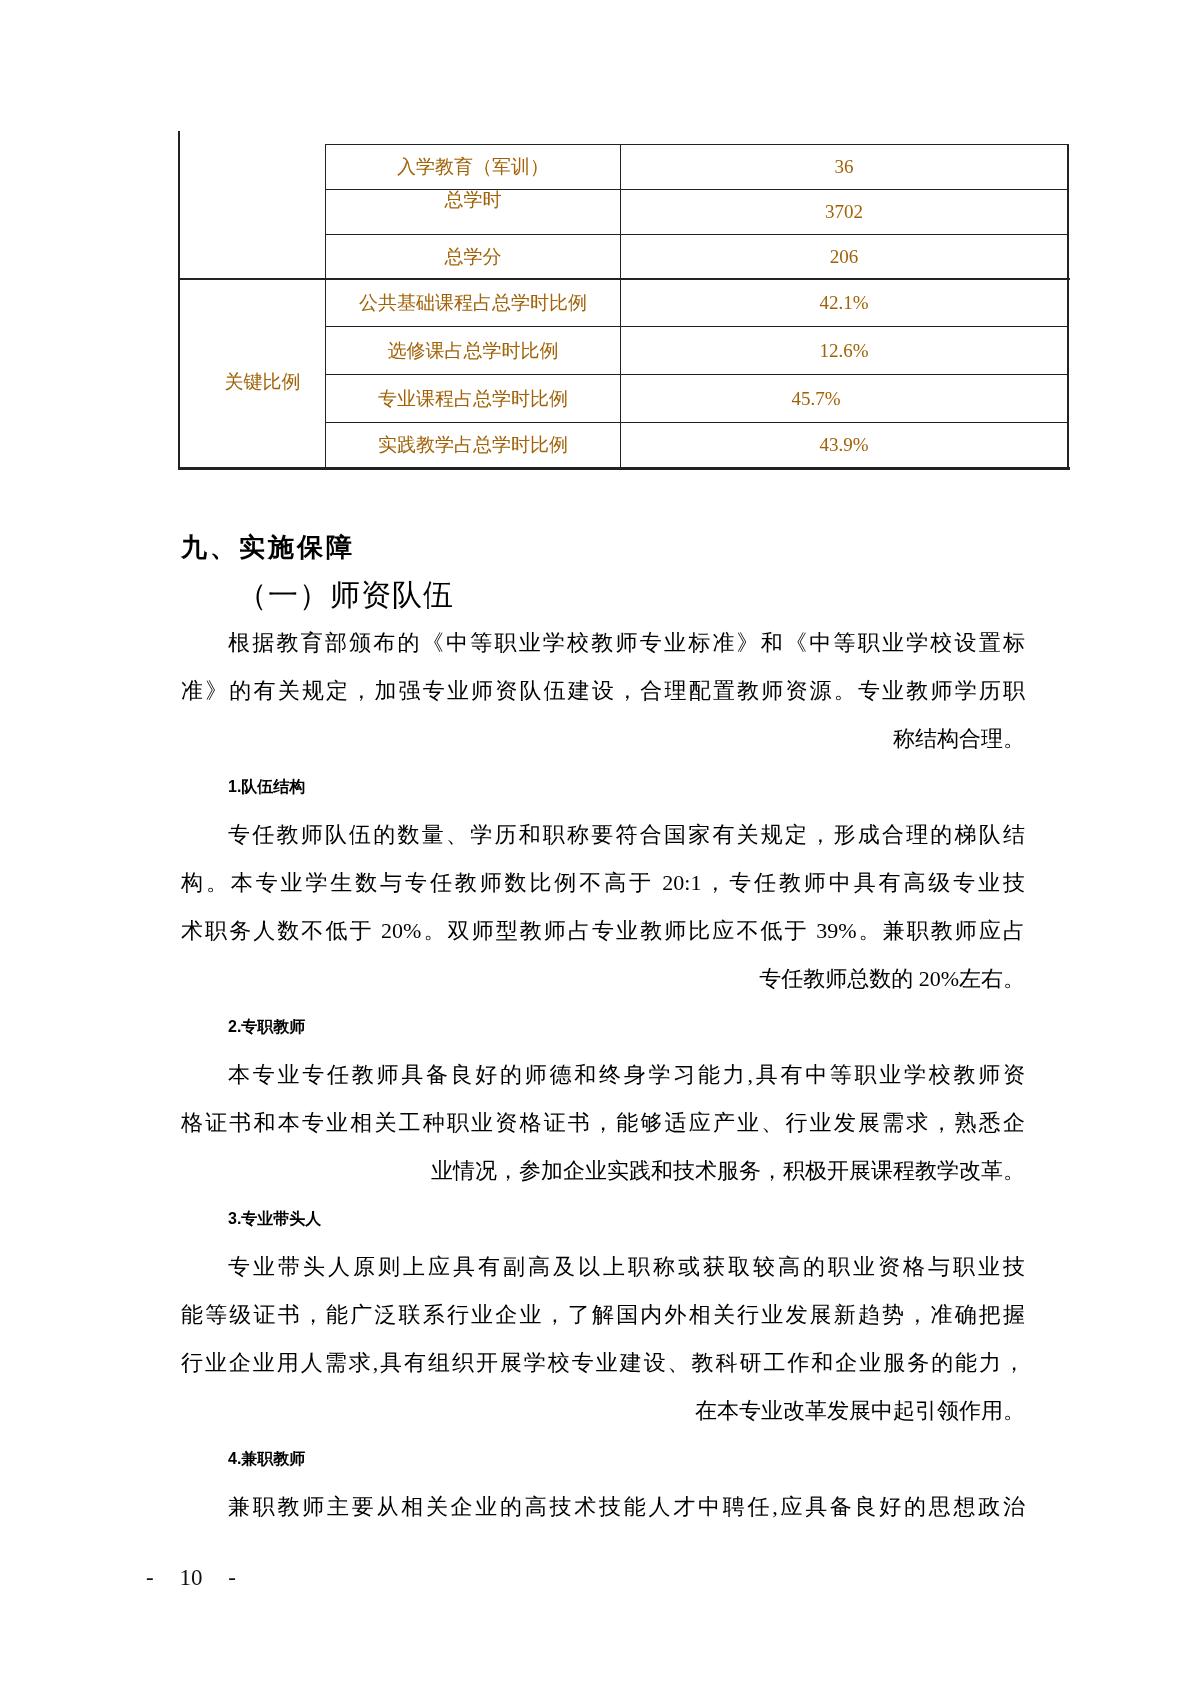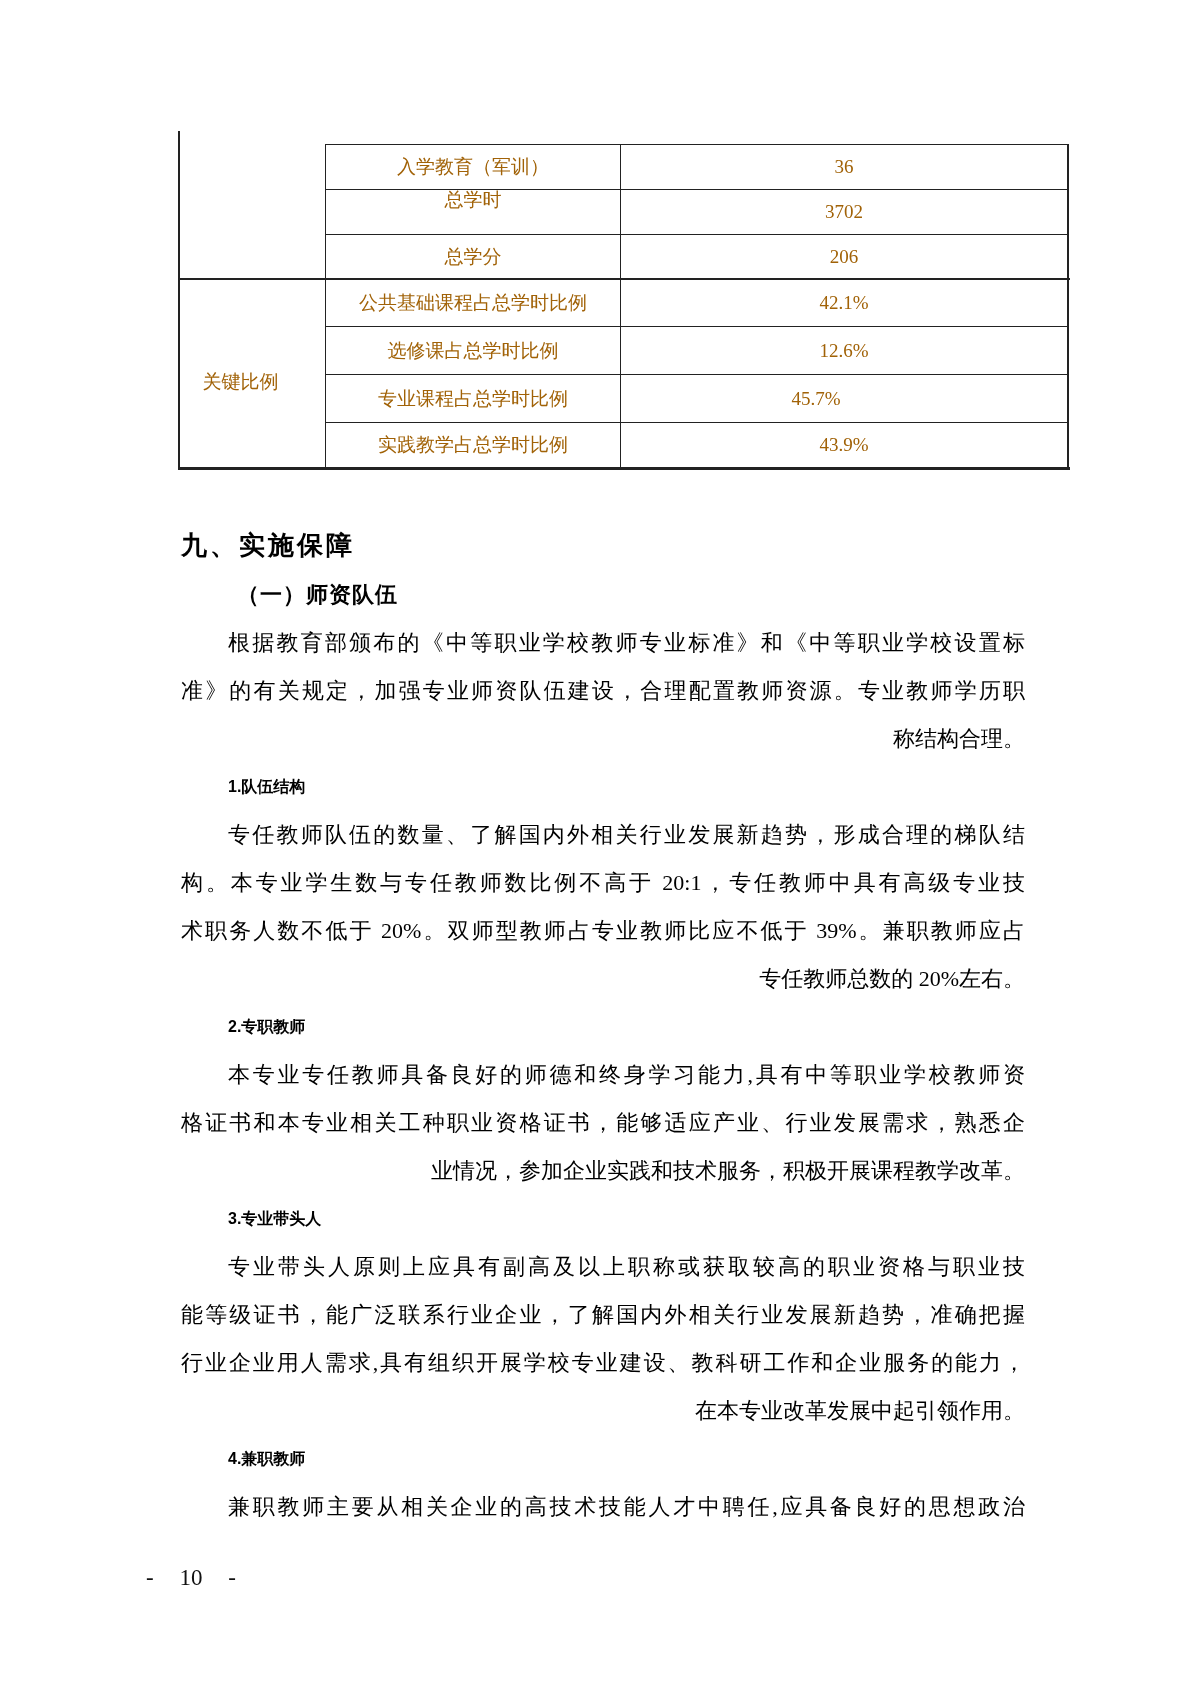--- a/index.html
+++ b/index.html
@@ -21,26 +21,26 @@
     font-size:19px; color:#a16207;
     white-space:nowrap;
   }
   
   .txtcol { position:absolute; left:181px; top:523px; width:844px; }
   .line { height:48px; line-height:48px; font-size:22px; color:#000; }
   .jl { text-align:justify; text-align-last:justify; }
   .el { text-align:right; }
   .ind { text-indent:47px; }
   .h-main {
-    font-family:Liberation Mono, monospace;
+    font-family:Liberation Sans, sans-serif;
     font-weight:bold; font-size:26px; letter-spacing:3px;
   }
   .h-sub {
     font-family:"Liberation Sans","DejaVu Sans",sans-serif;
-    font-weight:bold; font-size:22px; text-indent:56px; letter-spacing:1px;
+    font-weight:normal; font-size:30px; text-indent:56px; letter-spacing:1px;
   }
   .h-num {
     font-family:"Liberation Sans","DejaVu Sans",sans-serif;
     font-weight:bold; font-size:16px; text-indent:47px;
   }
   .footer {
     position:absolute; left:146px; top:1554px;
     height:48px; line-height:48px;
     font-size:23px; word-spacing:20px; color:#111;
   }
@@ -59,21 +59,21 @@
 
     <div class="tline" style="left:325px; top:144px; width:744px; height:1px;"></div>
     <div class="tline" style="left:325px; top:189px; width:744px; height:1px;"></div>
     <div class="tline" style="left:325px; top:234px; width:744px; height:1px;"></div>
     <div class="tline" style="left:178px; top:278px; width:892px; height:2px;"></div>
     <div class="tline" style="left:325px; top:326px; width:744px; height:1px;"></div>
     <div class="tline" style="left:325px; top:374px; width:744px; height:1px;"></div>
     <div class="tline" style="left:325px; top:422px; width:744px; height:1px;"></div>
     <div class="tline" style="left:178px; top:467px; width:892px; height:3px;"></div>
 
-    <div class="cell" style="left:168px; top:280px; width:145px; height:204px;">关键比例</div>
+    <div class="cell" style="left:190px; top:280px; width:145px; height:204px;">关键比例</div>
 
     <div class="cell" style="left:326px; top:145px; width:294px; height:44px;">入学教育（军训）</div>
     <div class="cell" style="left:621px; top:145px; width:446px; height:44px;">36</div>
 
     <div class="cell" style="left:326px; top:178px; width:294px; height:44px;">总学时</div>
     <div class="cell" style="left:621px; top:190px; width:446px; height:44px;">3702</div>
 
     <div class="cell" style="left:326px; top:235px; width:294px; height:43px;">总学分</div>
     <div class="cell" style="left:621px; top:235px; width:446px; height:43px;">206</div>
 
@@ -95,21 +95,21 @@
     <div class="line h-main">九、实施保障</div>
 
     <div class="line h-sub">（一）师资队伍</div>
 
     <div class="line jl ind">根据教育部颁布的《中等职业学校教师专业标准》和《中等职业学校设置标</div>
     <div class="line jl">准》的有关规定，加强专业师资队伍建设，合理配置教师资源。专业教师学历职</div>
     <div class="line el">称结构合理。</div>
 
     <div class="line h-num">1.队伍结构</div>
 
-    <div class="line jl ind">专任教师队伍的数量、了解国内外相关行业发展新趋势，形成合理的梯队结</div>
+    <div class="line jl ind">专任教师队伍的数量、学历和职称要符合国家有关规定，形成合理的梯队结</div>
     <div class="line jl">构。本专业学生数与专任教师数比例不高于 20:1，专任教师中具有高级专业技</div>
     <div class="line jl">术职务人数不低于 20%。双师型教师占专业教师比应不低于 39%。兼职教师应占</div>
     <div class="line el">专任教师总数的 20%左右。</div>
 
     <div class="line h-num">2.专职教师</div>
 
     <div class="line jl ind">本专业专任教师具备良好的师德和终身学习能力,具有中等职业学校教师资</div>
     <div class="line jl">格证书和本专业相关工种职业资格证书，能够适应产业、行业发展需求，熟悉企</div>
     <div class="line el">业情况，参加企业实践和技术服务，积极开展课程教学改革。</div>
 

